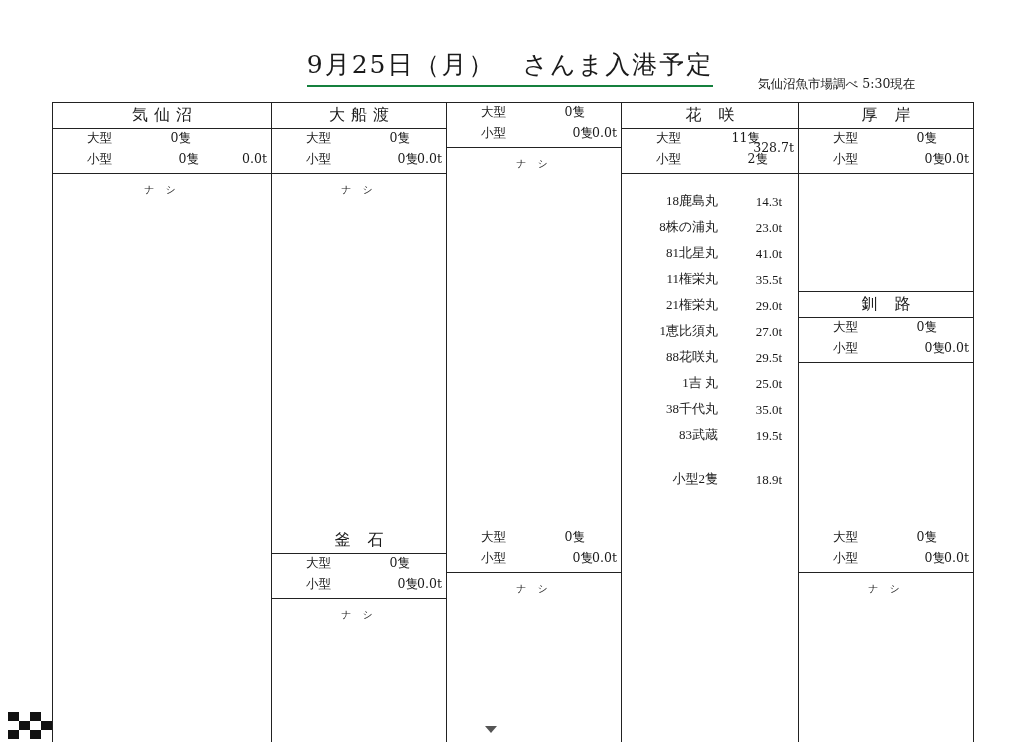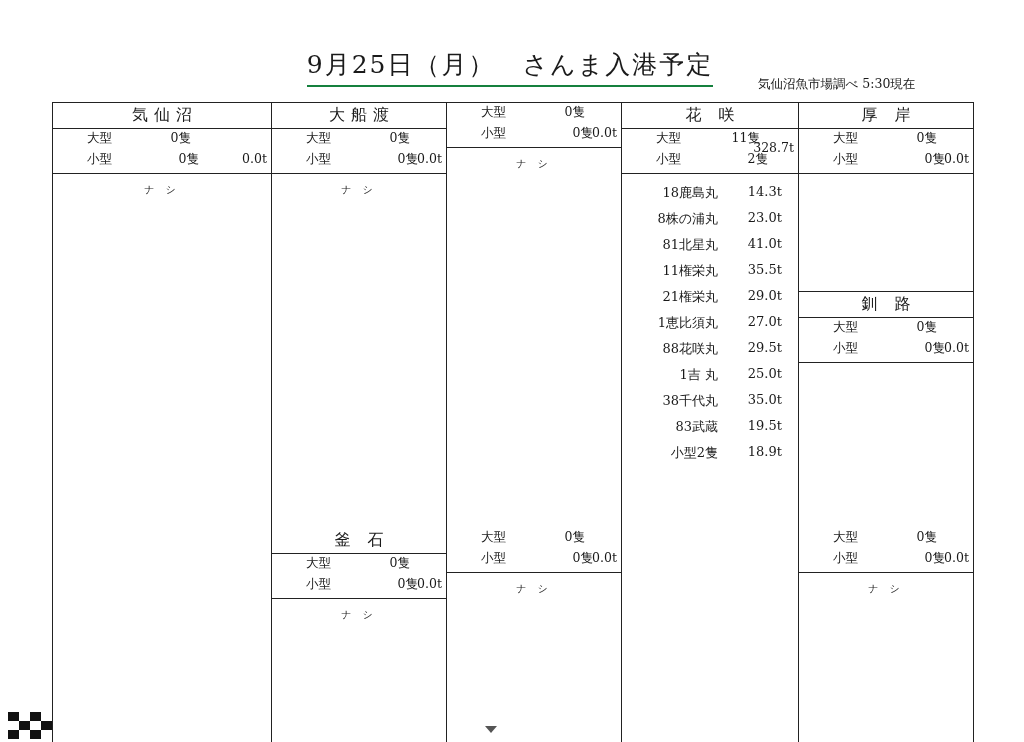--- a/index.html
+++ b/index.html
@@ -130,21 +130,22 @@
 
   
   .vessels {
     padding-top: 10px;
     font-family: "DejaVu Serif", serif;
     font-size: 13px;
   }
   .vrow {
     display: flex;
     height: 26px;
-    align-items: flex-start;
+    align-items: flex-end;
+    font-family: Liberation Serif, serif;
   }
   .vname {
     width: 96px;
     text-align: right;
     padding-right: 8px;
     white-space: nowrap;
   }
   .vton {
     width: 56px;
     text-align: right;

